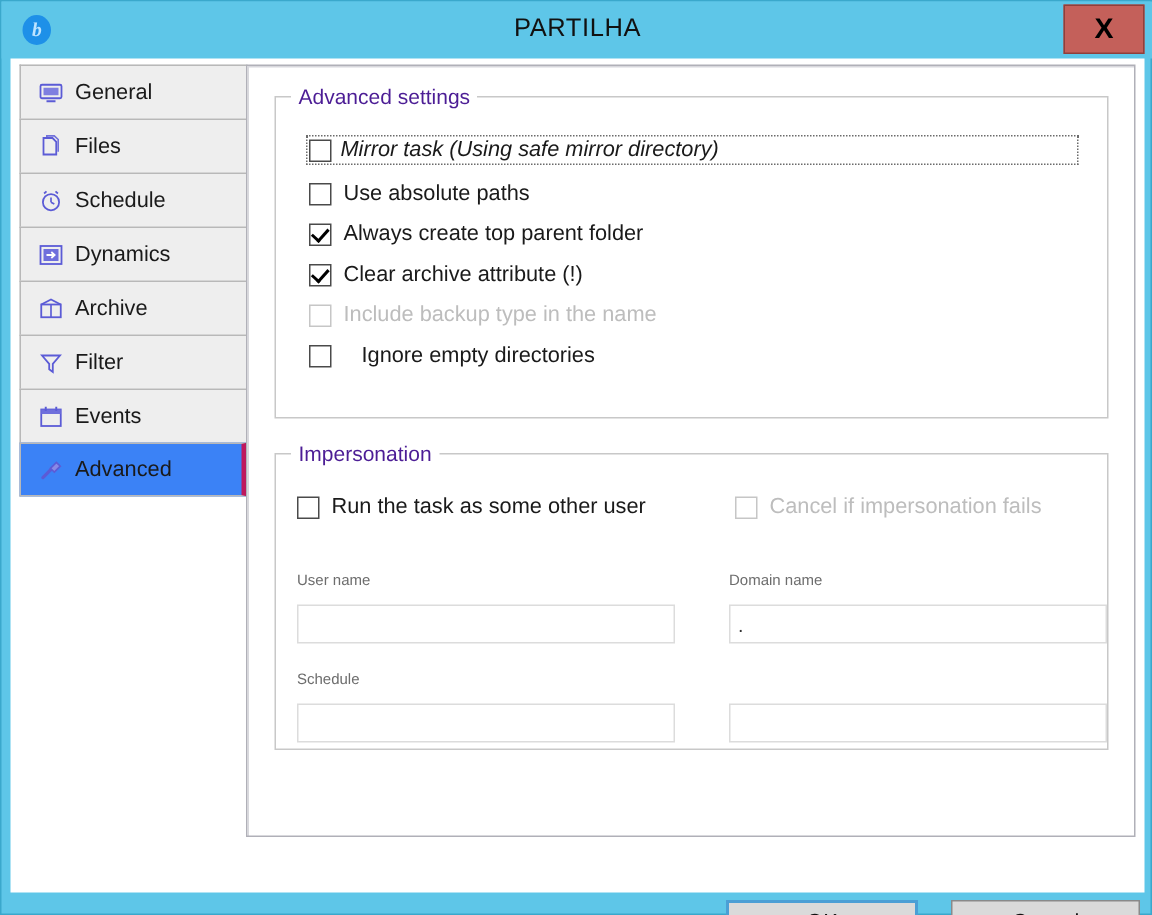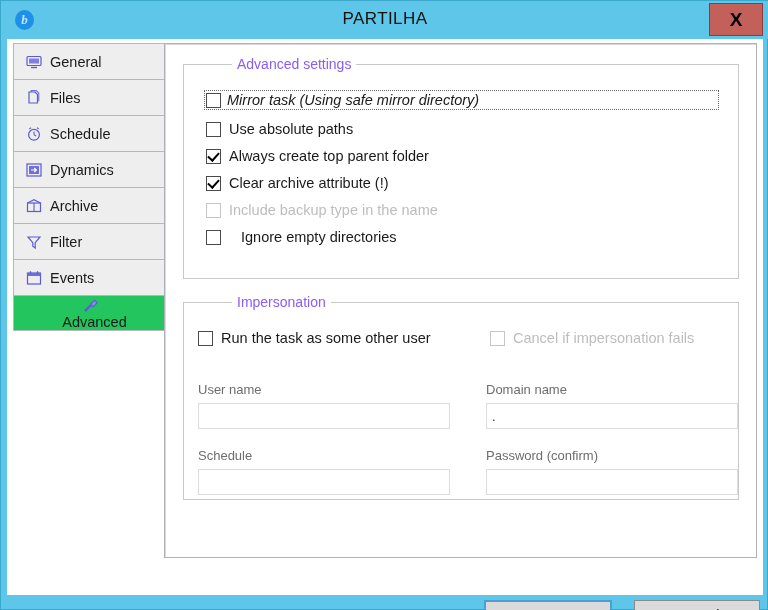--- a/index.html
+++ b/index.html
@@ -98,23 +98,22 @@
     background: #eeeeee;
     border: 1px solid #b8b8b8;
     border-bottom: none;
     display: flex;
     align-items: center;
     padding-left: 11px;
     cursor: pointer;
   }
   .tab:last-child { border-bottom: 1px solid #b8b8b8; }
   .tab.selected {
-    background: #22c55e;
-    border-right: 1px solid #be185d;
-    flex-direction: column;
+    background: #3b82f6;
+    border-right: 4px solid #be185d;
   }
   .tab-icon {
     width: 18px;
     height: 18px;
     margin-right: 7px;
     flex: 0 0 18px;
     display: block;
   }
   .tab-label {
     font-size: 14.5px;
@@ -140,23 +139,22 @@
     border: 1px solid #c8c8c8;
     box-sizing: border-box;
   }
   .group-title {
     position: absolute;
     top: -9px;
     left: 10px;
     background: #ffffff;
     padding: 0 5px;
     font-size: 14px;
-    color: #8b5cf6;
+    color: #4c1d95;
     white-space: nowrap;
-    margin-left: 38px;
   }
   #group-advanced {
     left: 18px;
     top: 20px;
     width: 556px;
     height: 215px;
   }
   #group-impersonation {
     left: 18px;
     top: 258px;
@@ -205,21 +203,21 @@
   
   #row-mirror {
     border: 1px dotted #6b6b6b;
     padding: 1px 2px 1px 1px;
   }
   #row-mirror .checkbox { margin-right: 6px; }
 
   
   .field-label {
     position: absolute;
-    font-size: 13px;
+    font-size: 10px;
     color: #6d6d6d;
   }
   .field-input {
     position: absolute;
     height: 26px;
     box-sizing: border-box;
     background: #ffffff;
     border: 1px solid #dcdcdc;
     font-family: "Liberation Sans", sans-serif;
     font-size: 13px;
@@ -394,21 +392,20 @@
 
         <span class="field-label" style="left:14px; top:79px;">User name</span>
         <input class="field-input" style="left: 14px; top: 100px; width: 252px;" type="text" value="">
 
         <span class="field-label" style="left:302px; top:79px;">Domain name</span>
         <input class="field-input" style="left: 302px; top: 100px; width: 252px;" type="text" value=".">
 
         <span class="field-label" style="left:14px; top:145px;">Schedule</span>
         <input class="field-input" style="left: 14px; top: 166px; width: 252px;" type="password" value="">
 
-        <span class="field-label" style="left:302px; top:145px;">Password (confirm)</span>
         <input class="field-input" style="left: 302px; top: 166px; width: 252px;" type="password" value="">
       </div>
 
     </div>
 
     <div class="dlg-button" id="ok-button"><span class="accel">O</span><span>K</span></div>
 
     <div class="dlg-button" id="cancel-button"><span class="accel">C</span><span>ancel</span></div>
 
   </div>

